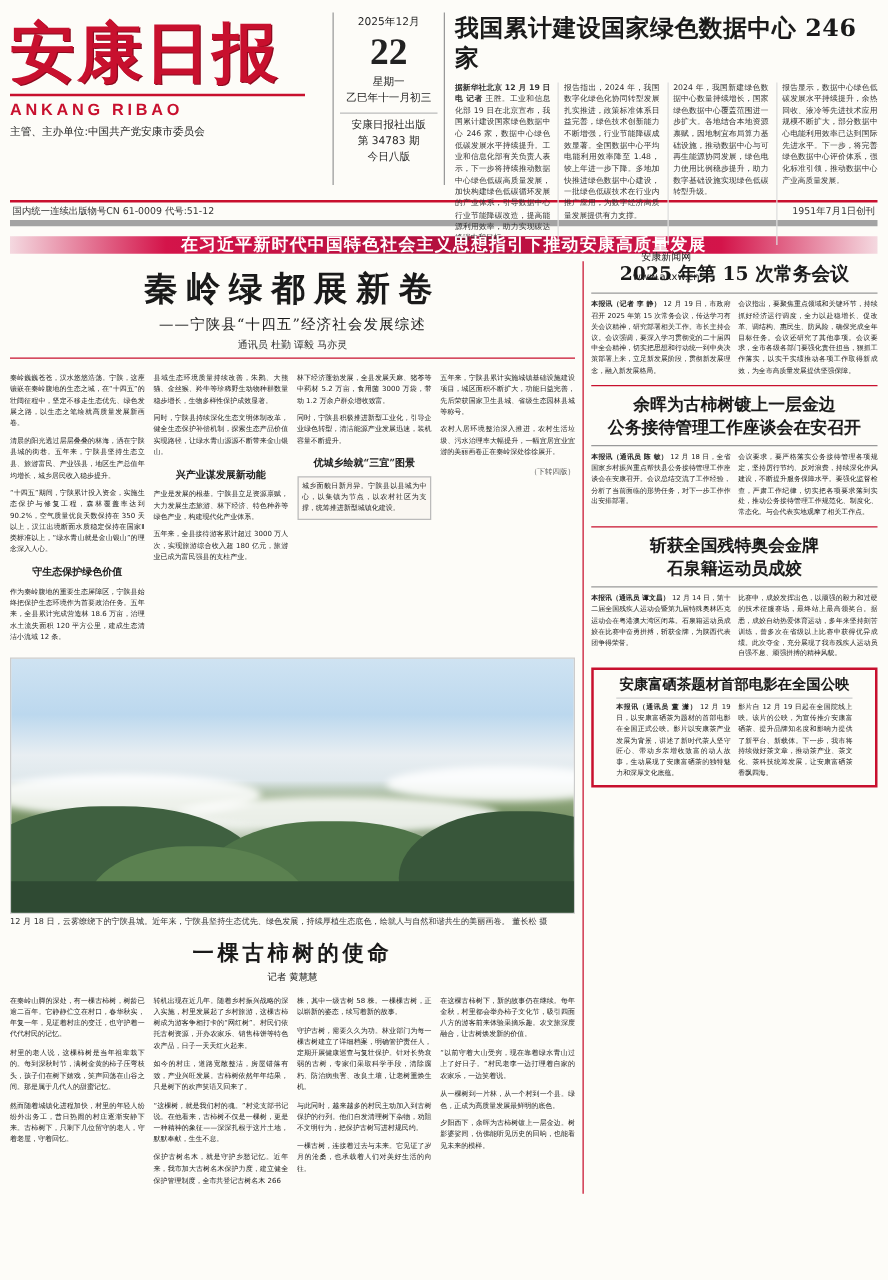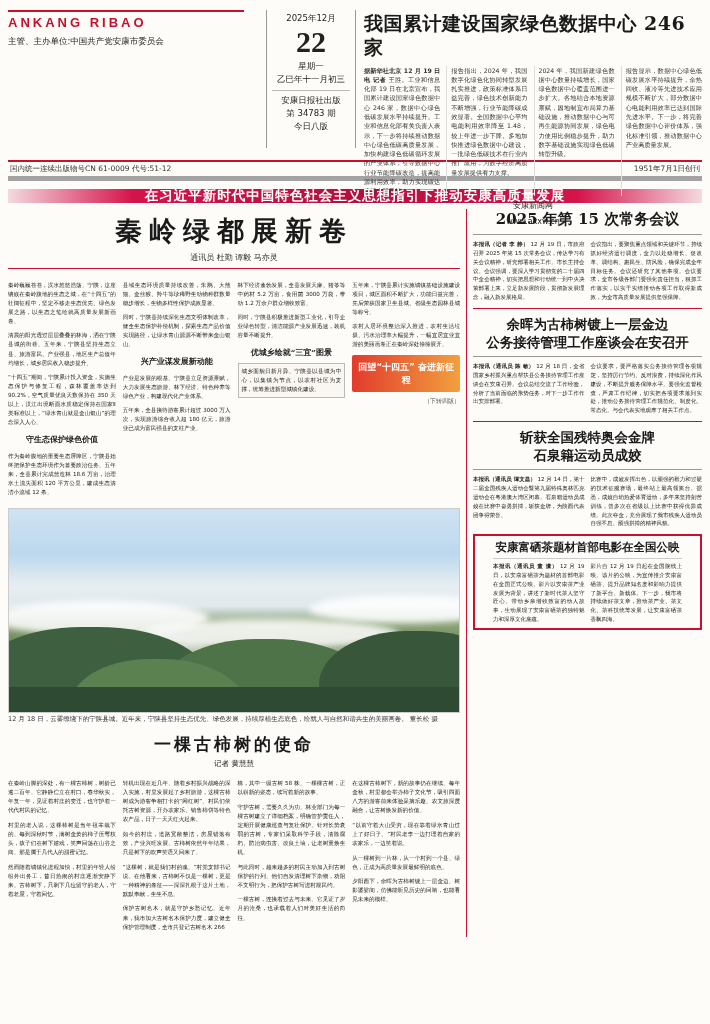--- a/index.html
+++ b/index.html
@@ -125,20 +125,21 @@
   }
   .small-rule{border-bottom:1px solid #ccc;margin:3px 0;}
 </style>
 </head>
 <body>
 
 <div class="page">
 
   <div class="masthead">
     <div class="mh-logo">
+      <div class="logo-cn">安康日报</div>
       <div class="logo-pinyin">ANKANG  RIBAO</div>
       <div class="logo-sub">主管、主办单位:中国共产党安康市委员会</div>
     </div>
 
     <div class="mh-date">
       <div>2025年12月</div>
       <div class="d-big">22</div>
       <div>星期一</div>
       <div>乙巳年十一月初三</div>
       <div class="d-line"></div>
@@ -174,20 +175,21 @@
     <span>1951年7月1日创刊</span>
   </div>
 
   <div class="banner">在习近平新时代中国特色社会主义思想指引下推动安康高质量发展</div>
 
   <div class="body-grid">
 
     <div class="left-zone">
 
       <div class="headline-main">秦岭绿都展新卷</div>
+      <div class="headline-sub">——宁陕县“十四五”经济社会发展综述</div>
       <div class="byline">通讯员 杜勤 谭毅 马亦灵</div>
       <div class="rule-red"></div>
 
       <div class="cols4">
         <div class="col">
           <p>秦岭巍巍苍苍，汉水悠悠浩荡。宁陕，这座镶嵌在秦岭腹地的生态之城，在“十四五”的壮阔征程中，坚定不移走生态优先、绿色发展之路，以生态之笔绘就高质量发展新画卷。</p>
           <p>清晨的阳光透过层层叠叠的林海，洒在宁陕县城的街巷。五年来，宁陕县坚持生态立县、旅游富民、产业强县，地区生产总值年均增长，城乡居民收入稳步提升。</p>
           <p>“十四五”期间，宁陕累计投入资金，实施生态保护与修复工程，森林覆盖率达到 90.2%，空气质量优良天数保持在 350 天以上，汉江出境断面水质稳定保持在国家Ⅱ类标准以上，“绿水青山就是金山银山”的理念深入人心。</p>
           <div class="sec-h">守生态保护绿色价值</div>
           <p>作为秦岭腹地的重要生态屏障区，宁陕县始终把保护生态环境作为首要政治任务。五年来，全县累计完成营造林 18.6 万亩，治理水土流失面积 120 平方公里，建成生态清洁小流域 12 条。</p>
@@ -203,22 +205,20 @@
           <p>林下经济蓬勃发展，全县发展天麻、猪苓等中药材 5.2 万亩，食用菌 3000 万袋，带动 1.2 万余户群众增收致富。</p>
           <p>同时，宁陕县积极推进新型工业化，引导企业绿色转型，清洁能源产业发展迅速，装机容量不断提升。</p>
           <div class="sec-h">优城乡绘就“三宜”图景</div>
           <div class="boxq">
             <span>城乡面貌日新月异。宁陕县以县城为中心，以集镇为节点，以农村社区为支撑，统筹推进新型城镇化建设。</span>
           </div>
         </div>
         <div class="col">
           <p>五年来，宁陕县累计实施城镇基础设施建设项目，城区面积不断扩大，功能日益完善，先后荣获国家卫生县城、省级生态园林县城等称号。</p>
           <p>农村人居环境整治深入推进，农村生活垃圾、污水治理率大幅提升，一幅宜居宜业宜游的美丽画卷正在秦岭深处徐徐展开。</p>
-          <div class="redflag">回望“十四五”
-奋进新征程</div>
           <div class="jump">（下转四版）</div>
         </div>
       </div>
 
       <div class="photo-wrap">
         <div class="photo">
           <div class="ph-cloud" style="left:-20px;top:92px;width:220px;height:34px;"></div>
           <div class="ph-cloud" style="left:130px;top:110px;width:260px;height:30px;"></div>
           <div class="ph-cloud" style="left:300px;top:86px;width:190px;height:28px;"></div>
           <div class="ph-cloud" style="left:20px;top:128px;width:180px;height:24px;opacity:.7;"></div>

